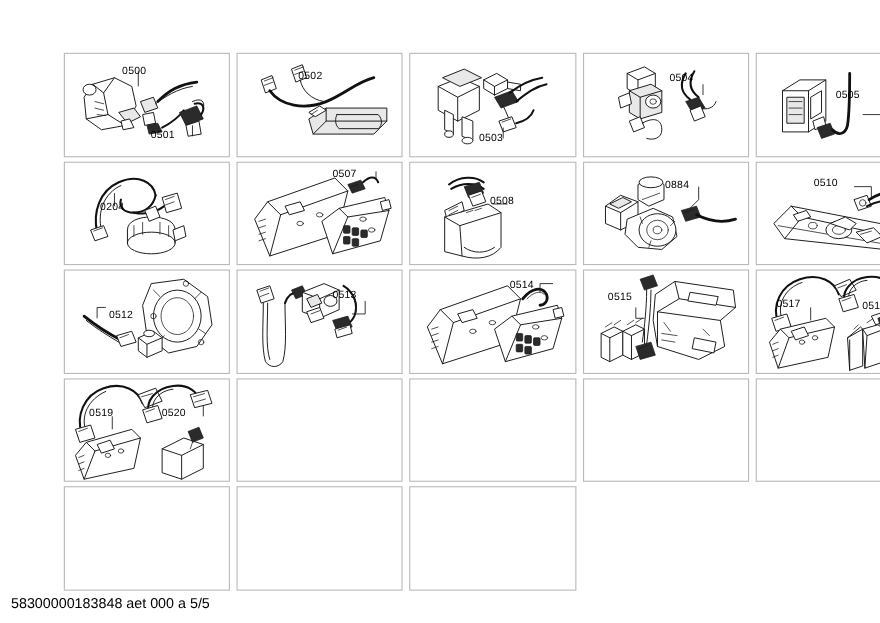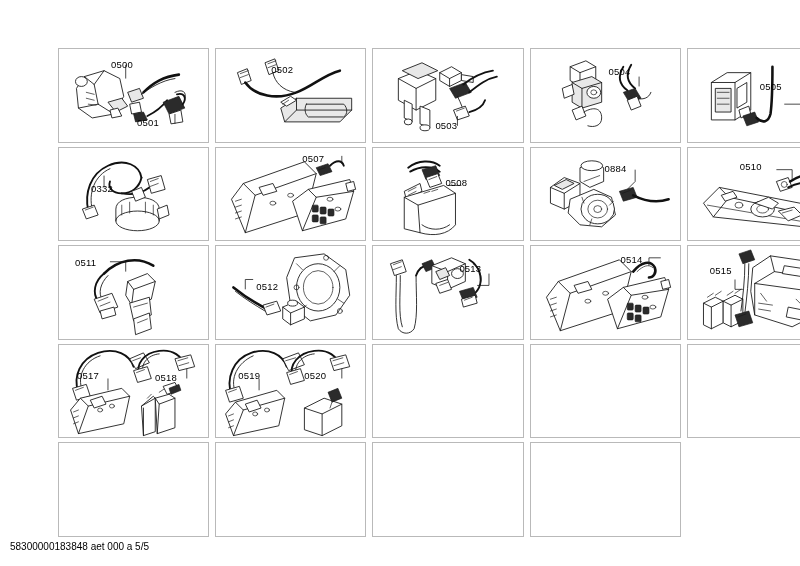--- a/index.html
+++ b/index.html
@@ -34,21 +34,21 @@
     font-size:9.5px;
     color:#000;
     font-family:"Liberation Sans", sans-serif;
     white-space:nowrap;
     letter-spacing:.2px;
     line-height:1;
   }
   .caption{
     position:absolute;
     left:10px;top:541px;
-    font-size:10px;
+    font-size:13px;
     color:#000;
     font-family:"Liberation Sans", sans-serif;
     white-space:nowrap;
   }
   svg{display:block;}
   .ln{stroke:#1a1a1a;stroke-width:.9;fill:none;stroke-linecap:round;stroke-linejoin:round;}
   .ln2{stroke:#1a1a1a;stroke-width:.7;fill:none;stroke-linecap:round;stroke-linejoin:round;}
   .thick{stroke:#111;stroke-width:2.6;fill:none;stroke-linecap:round;}
   .thick2{stroke:#111;stroke-width:1.9;fill:none;stroke-linecap:round;}
   .fillw{fill:#ffffff;stroke:#1a1a1a;stroke-width:.9;stroke-linejoin:round;}
@@ -199,21 +199,21 @@
         </g>
         <g>
           <ellipse class="fillw" cx="74" cy="74" rx="22" ry="10"></ellipse>
           <path class="ln" d="M52 74 L52 62 C52 54 62 50 74 50 C86 50 96 54 96 62 L96 74"></path>
           <path class="ln2" d="M58 58 L58 68 M66 55 L66 66 M82 55 L82 66 M90 58 L90 68"></path>
           <path class="fillw" d="M68 44 L78 40 L82 50 L72 54 Z"></path>
           <path class="fillw" d="M94 62 L104 58 L106 68 L96 72 Z"></path>
         </g>
         <path class="leader" d="M40 40 L40 28"></path>
       </svg>
-      <span class="lbl" style="left:32px;top:36px">0332</span>
+      <span class="lbl" style="left:32px;top:36px">0204</span>
     </div>
 
     <div class="cell">
       <svg class="art" viewBox="0 0 140 94">
         <g>
           <path class="fillw" d="M10 52 L22 36 L84 14 L96 26 L86 66 L24 86 Z"></path>
           <path class="ln" d="M22 36 L34 48 L96 26 M34 48 L24 86"></path>
           <ellipse class="ln2" cx="52" cy="56" rx="3" ry="2" fill="none"></ellipse>
           <ellipse class="ln2" cx="70" cy="48" rx="3" ry="2" fill="none"></ellipse>
           <path class="ln2" d="M14 54 L20 52 M14 60 L20 58 M14 66 L20 64 M14 72 L20 70"></path>
@@ -308,42 +308,20 @@
           <path class="fillw" d="M84 34 L96 30 L100 40 L88 44 Z"></path>
           <ellipse class="ln2" cx="92" cy="37" rx="3" ry="3" fill="none"></ellipse>
           <path class="thick" d="M98 34 C110 26 120 26 126 32"></path>
           <path class="thick2" d="M96 40 C108 34 118 34 124 40"></path>
         </g>
         <path class="leader" d="M84 22 L100 22 L100 32"></path>
       </svg>
       <span class="lbl" style="left:52px;top:14px">0510</span>
     </div>
 
-    <div class="cell">
-      <svg class="art" viewBox="0 0 140 94">
-        <g>
-          <path class="thick" d="M40 28 C54 14 74 10 90 20"></path>
-          <path class="thick2" d="M40 28 C30 36 28 48 34 56"></path>
-          <path class="ln" d="M44 30 C36 38 34 48 38 54"></path>
-          <path class="fillw" d="M30 54 L48 48 L54 62 L36 68 Z"></path>
-          <path class="ln2" d="M34 56 L44 52 M36 61 L46 57"></path>
-          <path class="fillw" d="M36 66 L50 62 L52 70 L38 74 Z"></path>
-        </g>
-        <g>
-          <path class="fillw" d="M64 36 L84 28 L92 36 L88 54 L68 60 L62 50 Z"></path>
-          <path class="ln" d="M64 36 L70 44 L92 36 M70 44 L68 60"></path>
-          <path class="fillw" d="M66 58 L86 52 L88 70 L70 76 Z"></path>
-          <path class="ln2" d="M70 62 L84 58"></path>
-          <path class="fillw" d="M70 74 L86 68 L88 84 L72 90 Z"></path>
-          <path class="ln2" d="M74 78 L84 74"></path>
-        </g>
-        <path class="leader" d="M46 16 L62 16 L62 26"></path>
-      </svg>
-      <span class="lbl" style="left:16px;top:12px">0511</span>
-    </div>
 
     <div class="cell">
       <svg class="art" viewBox="0 0 140 94">
         <g>
           <path class="fillw" d="M74 12 L104 8 L126 24 L130 50 L116 70 L90 76 L70 60 L66 32 Z"></path>
           <ellipse class="fillw" cx="98" cy="42" rx="22" ry="24"></ellipse>
           <ellipse class="ln2" cx="98" cy="42" rx="15" ry="17" fill="none"></ellipse>
           <path class="ln2" d="M76 18 L82 24 M120 20 L114 26 M124 58 L118 54 M80 66 L86 60"></path>
           <ellipse class="ln2" cx="76" cy="42" rx="2.5" ry="2.5" fill="none"></ellipse>
           <ellipse class="ln2" cx="120" cy="66" rx="2.5" ry="2.5" fill="none"></ellipse>

